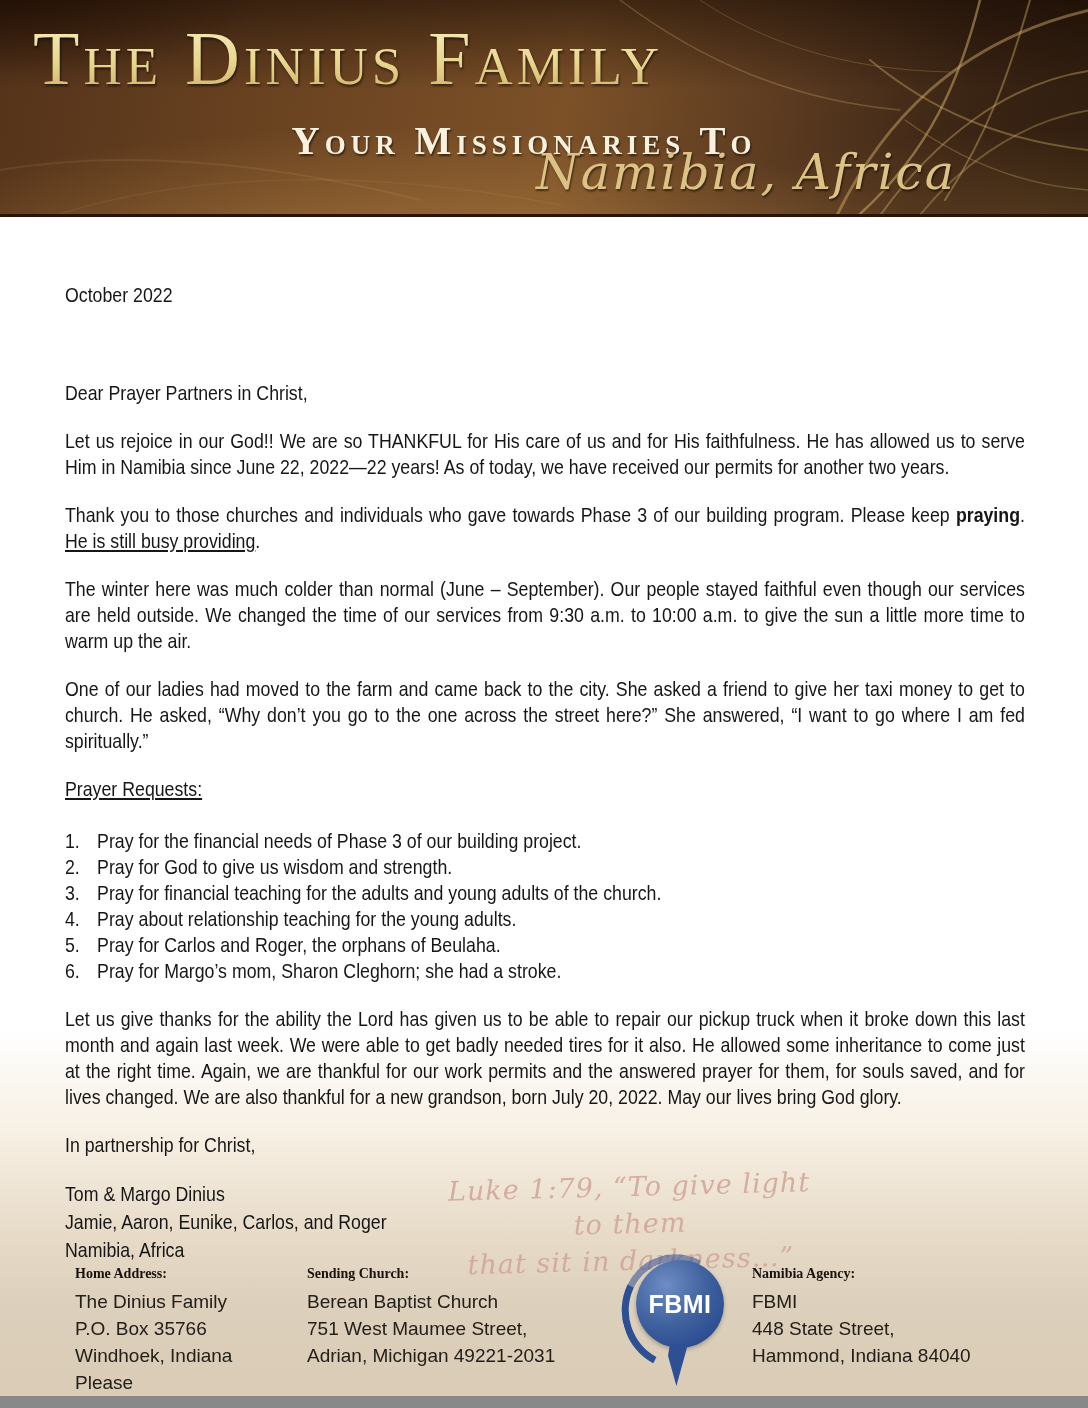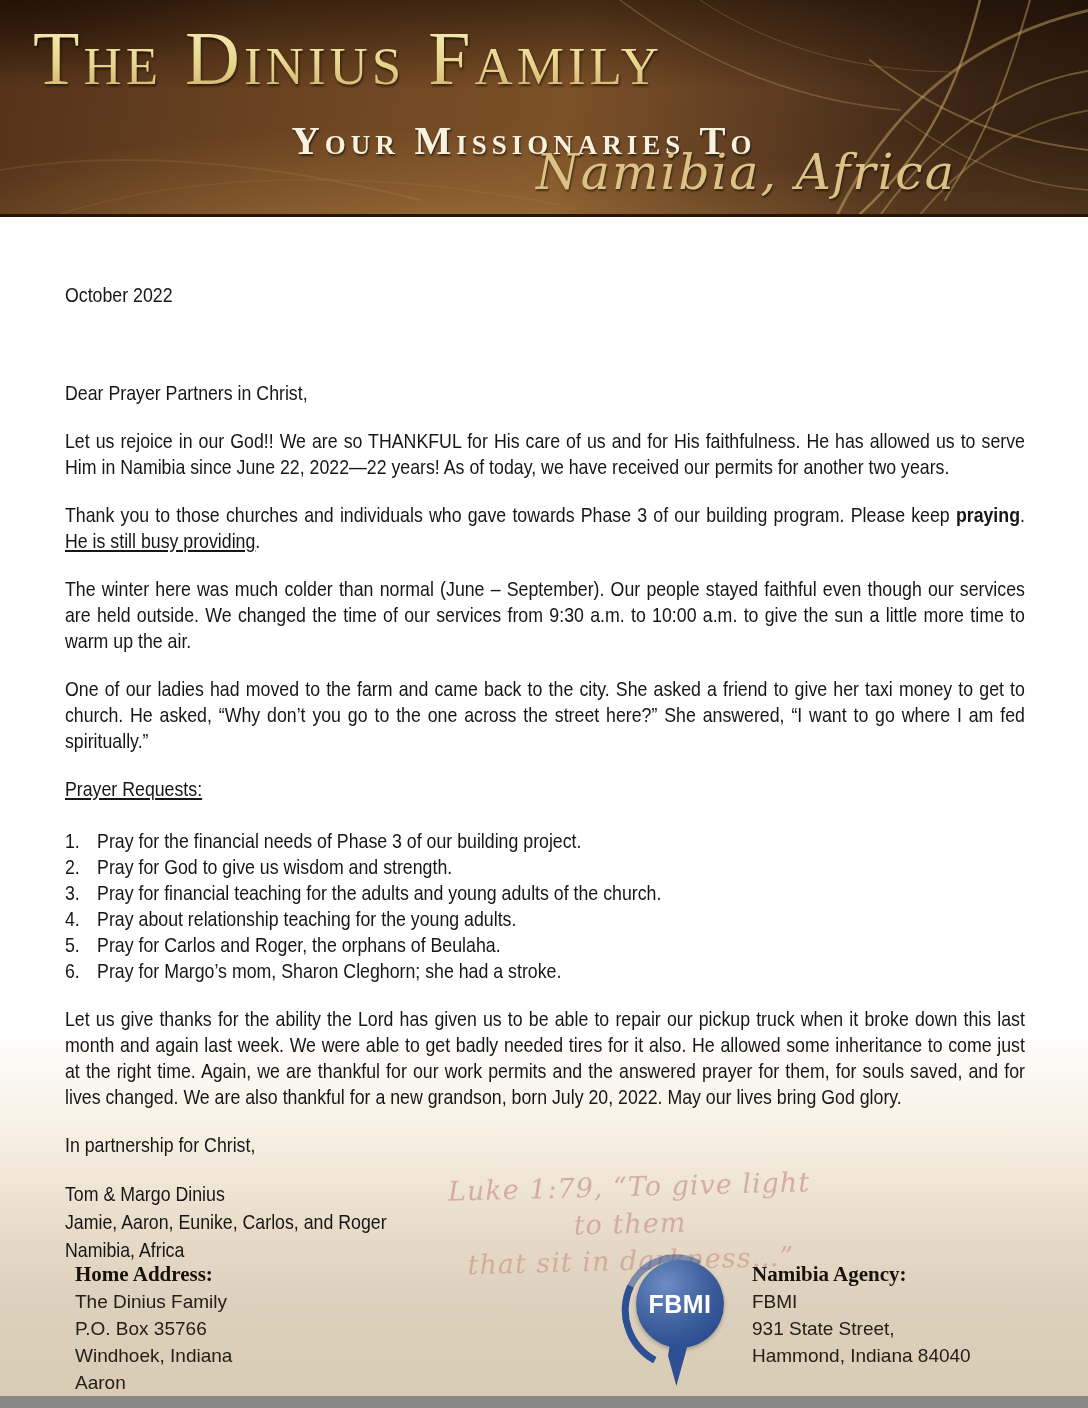--- a/index.html
+++ b/index.html
@@ -82,21 +82,21 @@
     font-size:27px;line-height:37px;letter-spacing:1px;
     color:#d0a498;opacity:0.85;
     transform:rotate(-1.5deg);
   }
 
   
   .footer{position:absolute;left:0;bottom:0;width:1088px;height:148px;}
   .fcol{position:absolute;top:12px;}
   .fcol .fhead{
     font-family:"Liberation Serif",serif;font-weight:700;
-    font-size:21px;line-height:28px;color:#17120b;
+    font-size:14px;line-height:28px;color:#17120b;
   }
   .fcol .fline{font-size:19px;line-height:27px;color:#23201a;}
   .fcol1{left:75px;}
   .fcol2{left:307px;}
   .fcol3{left:752px;}
 
   
   .fbmi{position:absolute;left:620px;top:4px;width:110px;height:140px;}
   .fbmi .globe{
     position:absolute;left:16px;top:8px;width:88px;height:88px;border-radius:50%;
@@ -203,32 +203,38 @@
     <div>that sit in darkness…”</div>
   </div>
 
   <div class="footer">
 
     <div class="fcol fcol1">
       <div class="fhead">Home Address:</div>
       <div class="fline">The Dinius Family</div>
       <div class="fline">P.O. Box 35766</div>
       <div class="fline">Windhoek, Indiana</div>
-      <div class="fline">Aaron</div>
-    </div>
-
+      <div class="fline">Please</div>
+    </div>
+
+    <div class="fcol fcol2">
+      <div class="fhead">Sending Church:</div>
+      <div class="fline">Berean Baptist Church</div>
+      <div class="fline">751 West Maumee Street,</div>
+      <div class="fline">Adrian, Michigan 49221-2031</div>
+    </div>
 
     <div class="fbmi">
       <div class="arc"></div>
       <div class="globe"></div>
       <div class="tail"></div>
       <div class="globe-text">FBMI</div>
     </div>
 
     <div class="fcol fcol3">
       <div class="fhead">Namibia Agency:</div>
       <div class="fline">FBMI</div>
-      <div class="fline">931 State Street,</div>
+      <div class="fline">448 State Street,</div>
       <div class="fline">Hammond, Indiana 84040</div>
     </div>
 
   </div>
 </div>
 
 </body></html>

